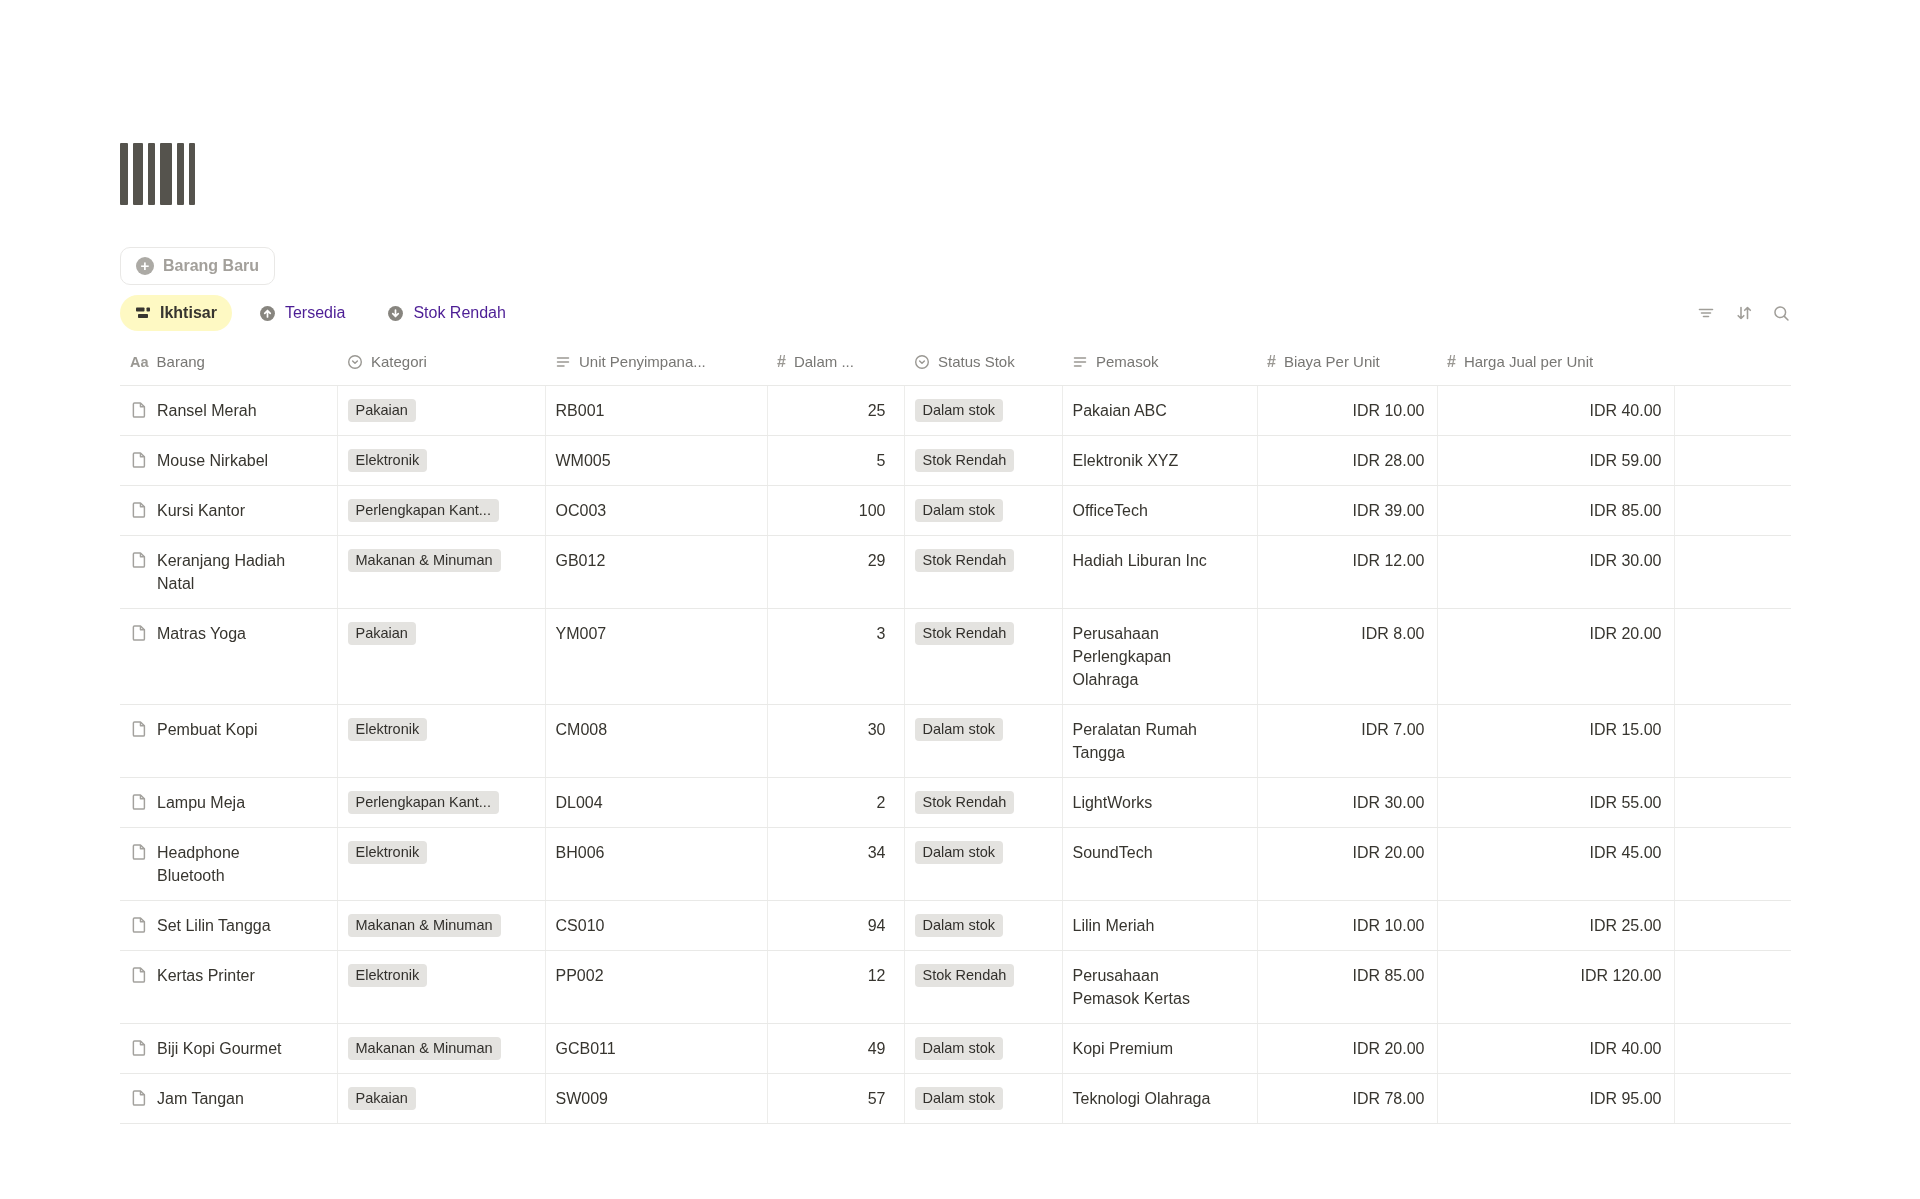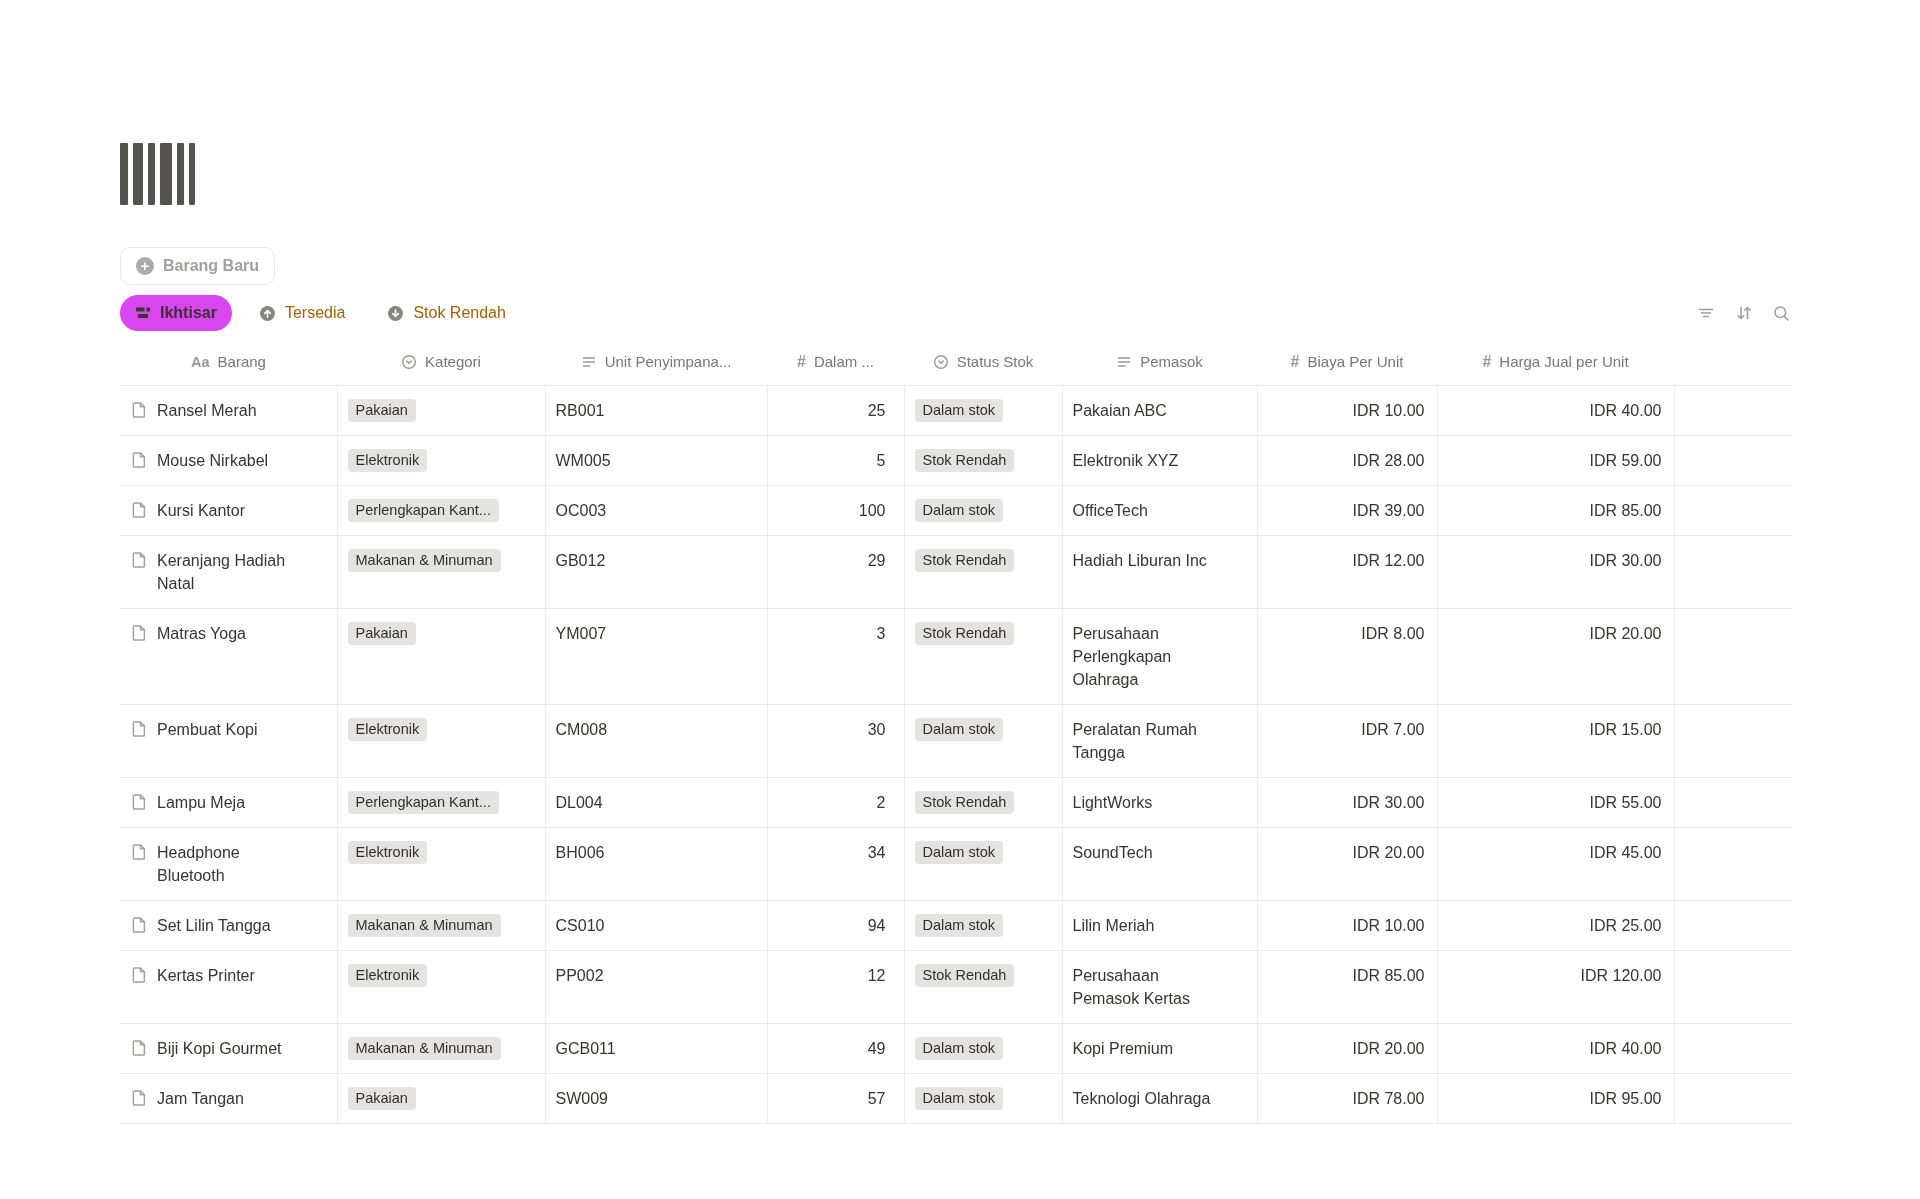--- a/index.html
+++ b/index.html
@@ -71,24 +71,24 @@
     display: flex;
     justify-content: space-between;
     align-items: center;
     width: 1671px;
     margin-bottom: 8px;
   }
   .tabs { display: flex; align-items: center; gap: 12px; }
   .tab {
     display: inline-flex; align-items: center; gap: 9px;
     height: 36px; padding: 0 15px; border-radius: 18px;
-    font-size: 16px; color: #a16207; font-weight: 500;
+    font-size: 16px; color: #4c1d95; font-weight: 500;
     cursor: pointer; white-space: nowrap;
   }
-  .tab.active { background: #d946ef; color: #37352F; font-weight: 600; }
+  .tab.active { background: #fef9c3; color: #37352F; font-weight: 600; }
   .tab .icon { display: inline-flex; }
   .tab svg { display: block; }
 
   .toolbar-icons { display: flex; align-items: center; gap: 18px; }
   .toolbar-icons .icon { display: inline-flex; cursor: pointer; color: #A09E99; }
   .toolbar-icons svg { display: block; }
 
   
   table.inv {
     border-collapse: collapse;
@@ -103,21 +103,21 @@
     font-weight: 400;
     font-size: 15px;
     color: #787774;
     text-align: left;
     vertical-align: middle;
     border-bottom: 1px solid #E9E9E7;
     white-space: nowrap;
     overflow: hidden;
     cursor: pointer;
   }
-  th.hcell .hwrap { display: flex; align-items: center; gap: 8px; overflow: hidden; justify-content: center; }
+  th.hcell .hwrap { display: flex; align-items: center; gap: 8px; overflow: hidden; }
   th.hcell .hlabel { overflow: hidden; text-overflow: ellipsis; }
   .hicon { color: #9A9893; display: inline-flex; flex-shrink: 0; align-items: center; }
   .hicon svg { display: block; }
   .hicon.glyph { font-size: 14.5px; font-weight: 600; letter-spacing: 0; }
   .hicon.hash { font-size: 16px; font-weight: 600; }
 
   td.bcell {
     padding: 13px 10px;
     vertical-align: top;
     line-height: 23px;

